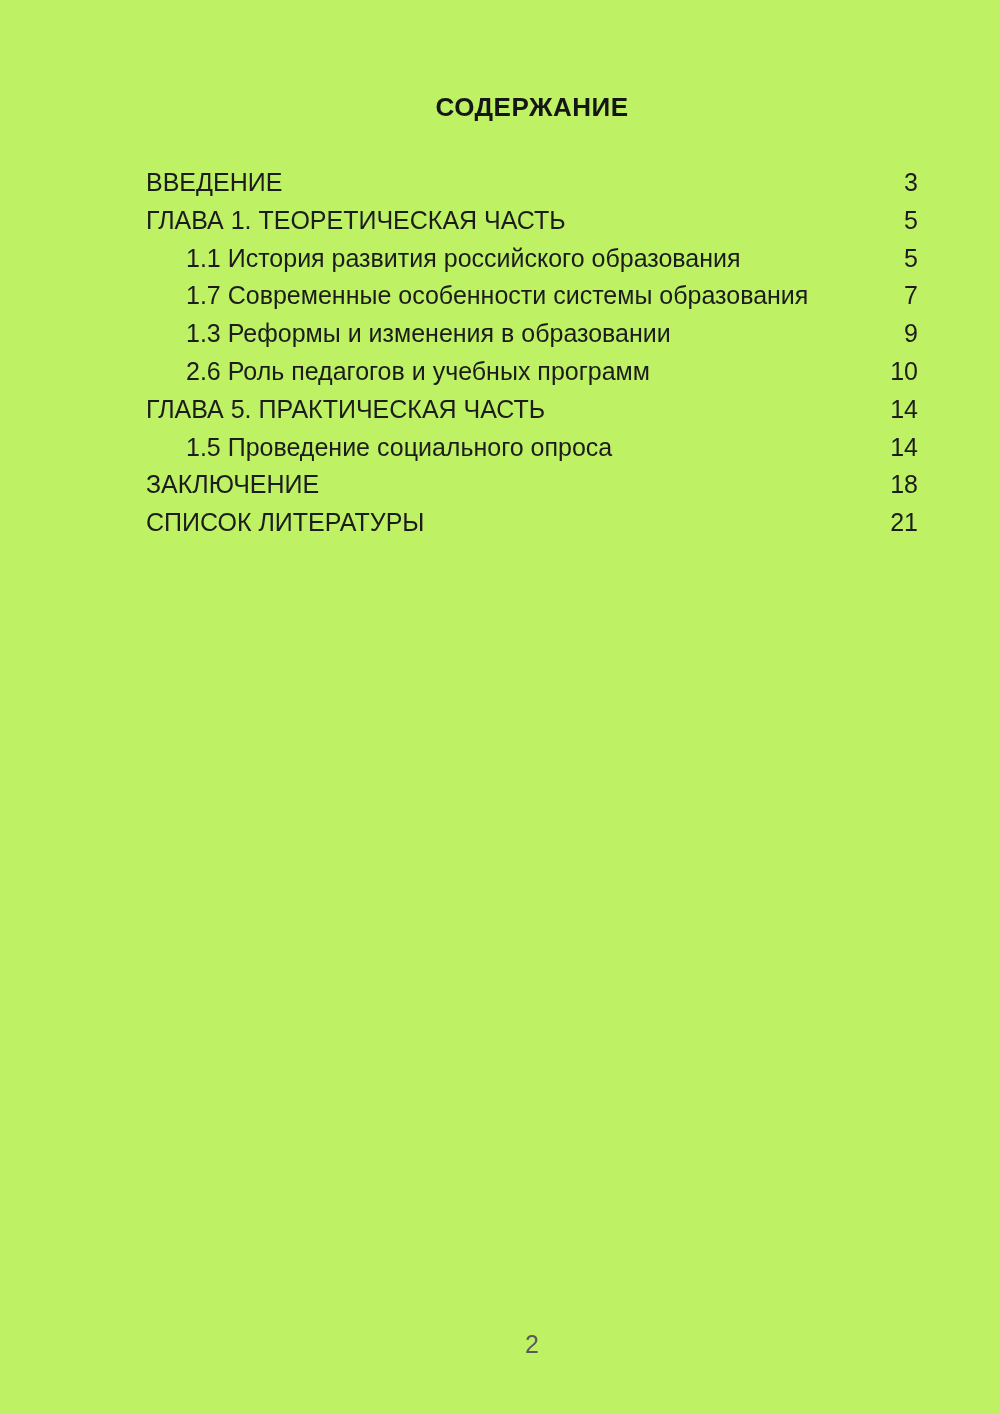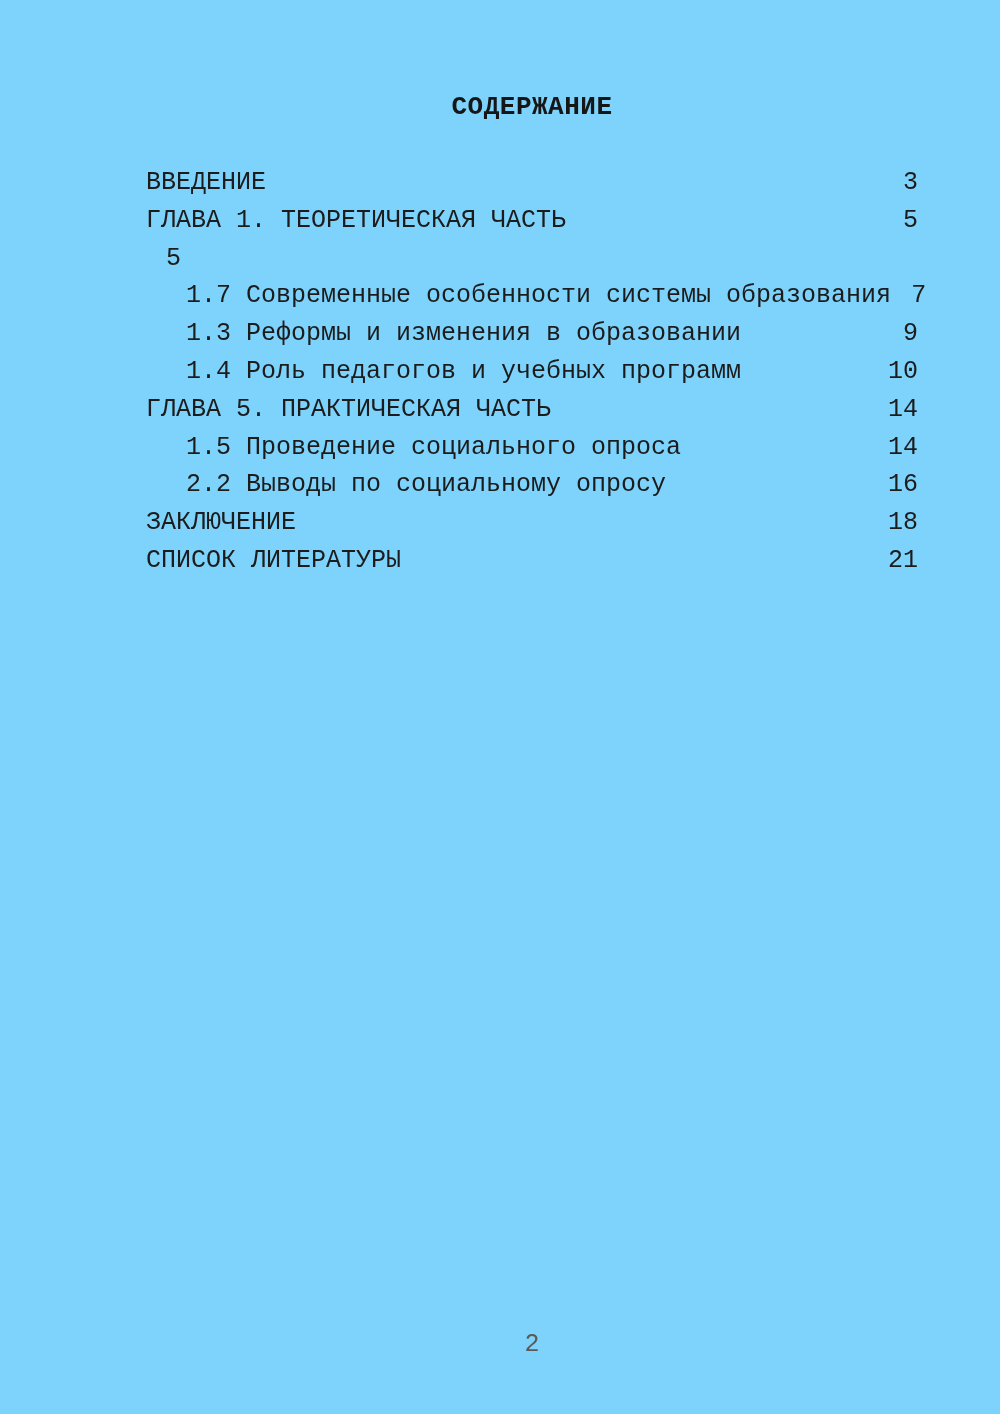--- a/index.html
+++ b/index.html
@@ -4,22 +4,22 @@
 <style>
   html, body {
     margin: 0;
     padding: 0;
     background: #ffffff;
   }
   .page {
     position: relative;
     width: 1000px;
     height: 1414px;
-    background: #7dd3fc;
-    font-family: Liberation Mono, monospace;
+    background: #bef264;
+    font-family: Liberation Sans, sans-serif;
     color: #1c1c1c;
     overflow: hidden;
   }
   .doc-title {
     position: absolute;
     top: 92px;
     left: 146px;
     right: 82px;
     margin: 0;
     text-align: center;
@@ -72,45 +72,42 @@
   <div class="toc" id="toc">
       <div class="toc-row">
         <span class="toc-label">ВВЕДЕНИЕ</span>
         <span class="toc-page">3</span>
       </div>
       <div class="toc-row">
         <span class="toc-label">ГЛАВА 1. ТЕОРЕТИЧЕСКАЯ ЧАСТЬ</span>
         <span class="toc-page">5</span>
       </div>
       <div class="toc-row indented">
+        <span class="toc-label">1.1 История развития российского образования</span>
         <span class="toc-page">5</span>
       </div>
       <div class="toc-row indented">
         <span class="toc-label">1.7 Современные особенности системы образования</span>
         <span class="toc-page">7</span>
       </div>
       <div class="toc-row indented">
         <span class="toc-label">1.3 Реформы и изменения в образовании</span>
         <span class="toc-page">9</span>
       </div>
       <div class="toc-row indented">
-        <span class="toc-label">1.4 Роль педагогов и учебных программ</span>
+        <span class="toc-label">2.6 Роль педагогов и учебных программ</span>
         <span class="toc-page">10</span>
       </div>
       <div class="toc-row">
         <span class="toc-label">ГЛАВА 5. ПРАКТИЧЕСКАЯ ЧАСТЬ</span>
         <span class="toc-page">14</span>
       </div>
       <div class="toc-row indented">
         <span class="toc-label">1.5 Проведение социального опроса</span>
         <span class="toc-page">14</span>
-      </div>
-      <div class="toc-row indented">
-        <span class="toc-label">2.2 Выводы по социальному опросу</span>
-        <span class="toc-page">16</span>
       </div>
       <div class="toc-row">
         <span class="toc-label">ЗАКЛЮЧЕНИЕ</span>
         <span class="toc-page">18</span>
       </div>
       <div class="toc-row">
         <span class="toc-label">СПИСОК ЛИТЕРАТУРЫ</span>
         <span class="toc-page">21</span>
       </div>
     </div>

